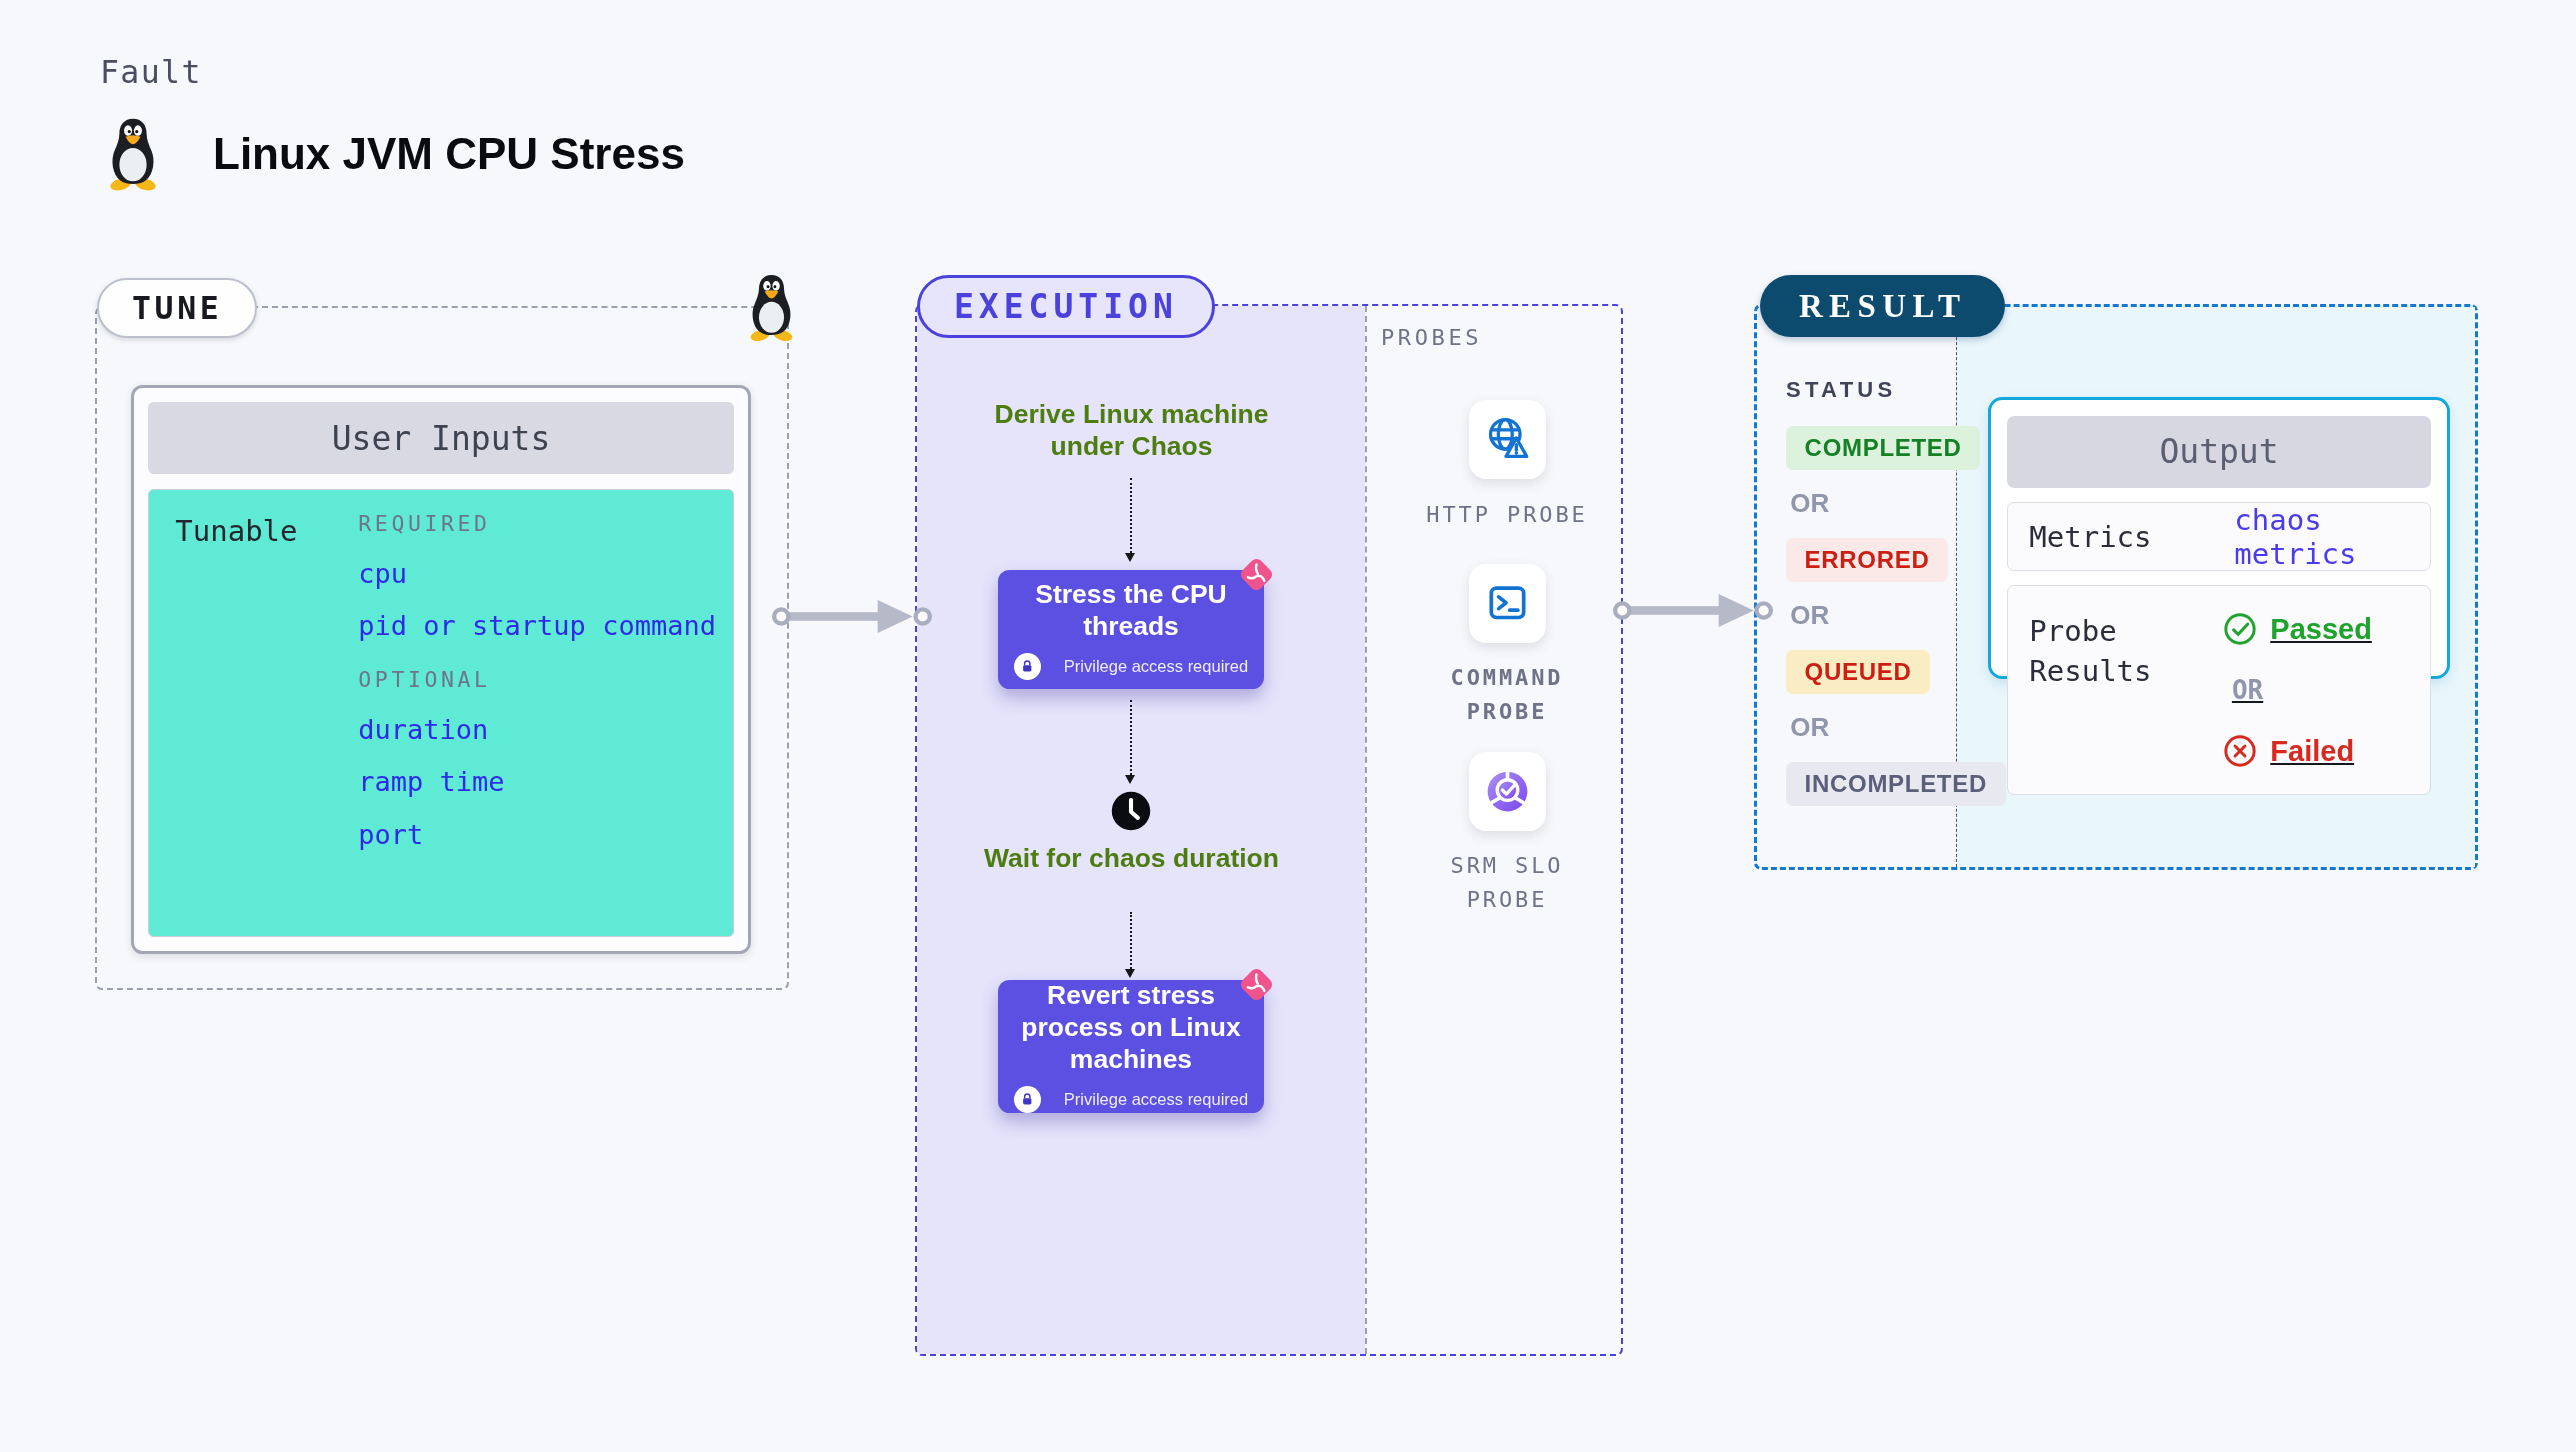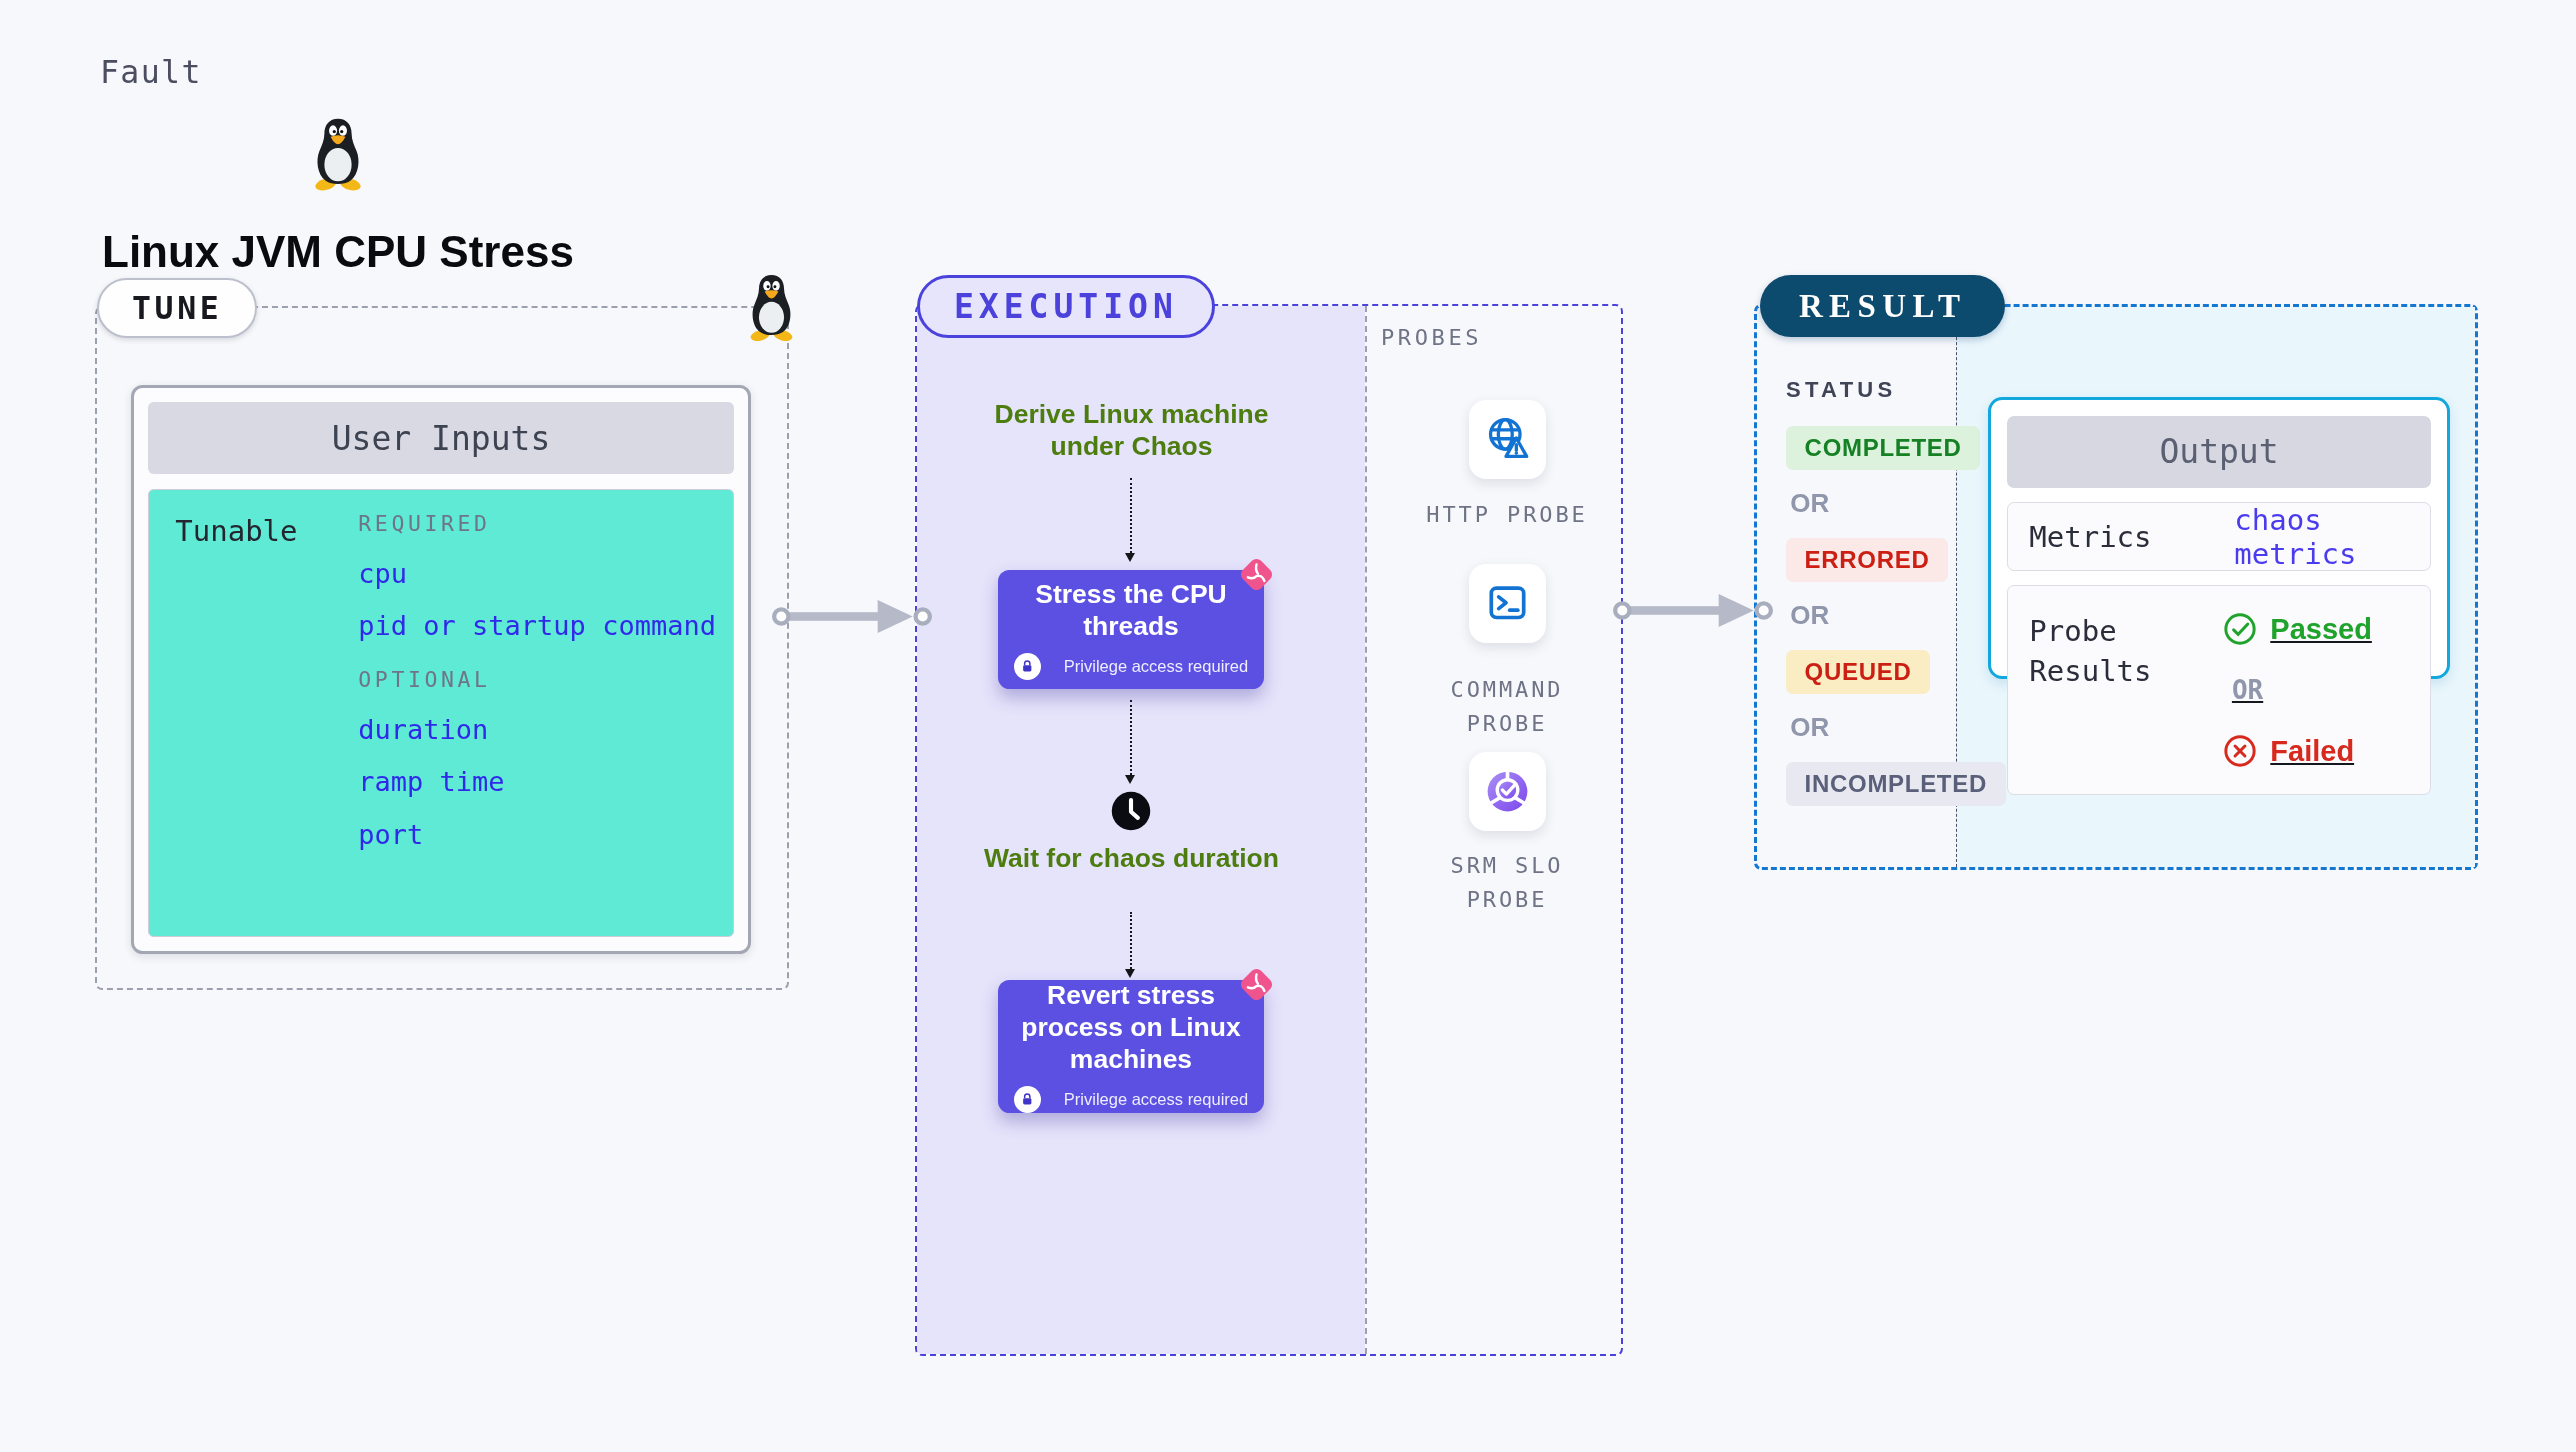--- a/index.html
+++ b/index.html
@@ -2,21 +2,21 @@
 <html style="font-size:11.5px"><head>
 <meta charset="utf-8">
 <style>
   html,body{margin:0;padding:0;background:#F7F8FB;}
   .canvas{position:relative;width:2576px;height:1452px;background:#F7F8FB;overflow:hidden;
           font-family:"Liberation Sans","DejaVu Sans",sans-serif;color:#15171E;}
   .mono{font-family:"DejaVu Sans Mono","Liberation Mono",monospace;}
 
   
   .eyebrow{position:absolute;left:100px;top:54px;font-size:31.5px;color:#4A4E60;letter-spacing:1.4px;}
-  .title-row{position:absolute;left:102px;top:115px;display:flex;align-items:center;gap:35px;flex-direction:column;}
+  .title-row{position:absolute;left:102px;top:115px;display:flex;align-items:center;gap:49px;}
   .tux-big{width:62px;height:77px;}
   .page-title{font-size:44px;font-weight:bold;color:#0A0B10;margin:0;}
 
   
   .tune-box{position:absolute;left:95px;top:306px;width:690px;height:680px;
             border:2.1px dashed #9BA0AD;border-radius:7.2px;}
   .exec-box{position:absolute;left:915px;top:304px;width:708px;height:1052px;
             border:2.1px dashed #4A42DB;border-radius:7.2px;box-sizing:border-box;}
   .exec-fill{position:absolute;left:0;top:0;bottom:0;width:448px;background:#E6E4FB;border-radius:5px 0 0 5px;}
   .probes-panel{position:absolute;right:0;top:0;bottom:0;width:256px;border-left:2.1px dashed #9BA0AF;box-sizing:border-box;}
@@ -276,21 +276,21 @@
           <use href="#sym-globe-warn"></use>
         </svg>
     </div>
     <div class="probe-label mono" style="top:192px;">HTTP PROBE</div>
 
     <div class="probe-card" style="top:258px;">
       <svg viewBox="0 0 74 74" width="53" height="53">
           <use href="#sym-terminal"></use>
         </svg>
     </div>
-    <div class="probe-label mono" style="top:367px;">COMMAND PROBE</div>
+    <div class="probe-label mono" style="top:355px;font-weight:bold;">COMMAND PROBE</div>
 
     <div class="probe-card" style="top:446px;">
       <svg viewBox="0 0 74 74" width="53" height="53">
           <use href="#sym-slo"></use>
         </svg>
     </div>
     <div class="probe-label mono" style="top:543px;">SRM SLO PROBE</div>
   </section>
 
   <section class="result-box">

